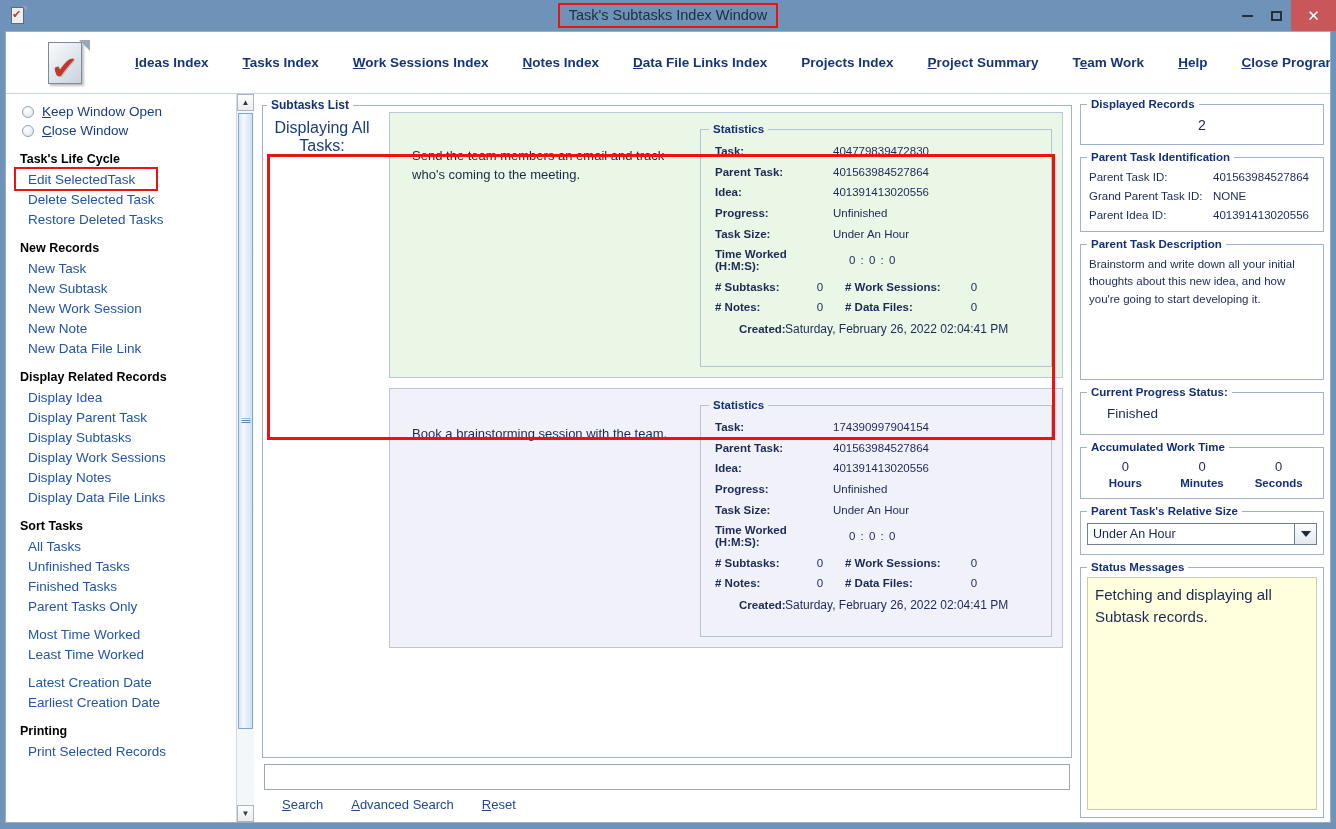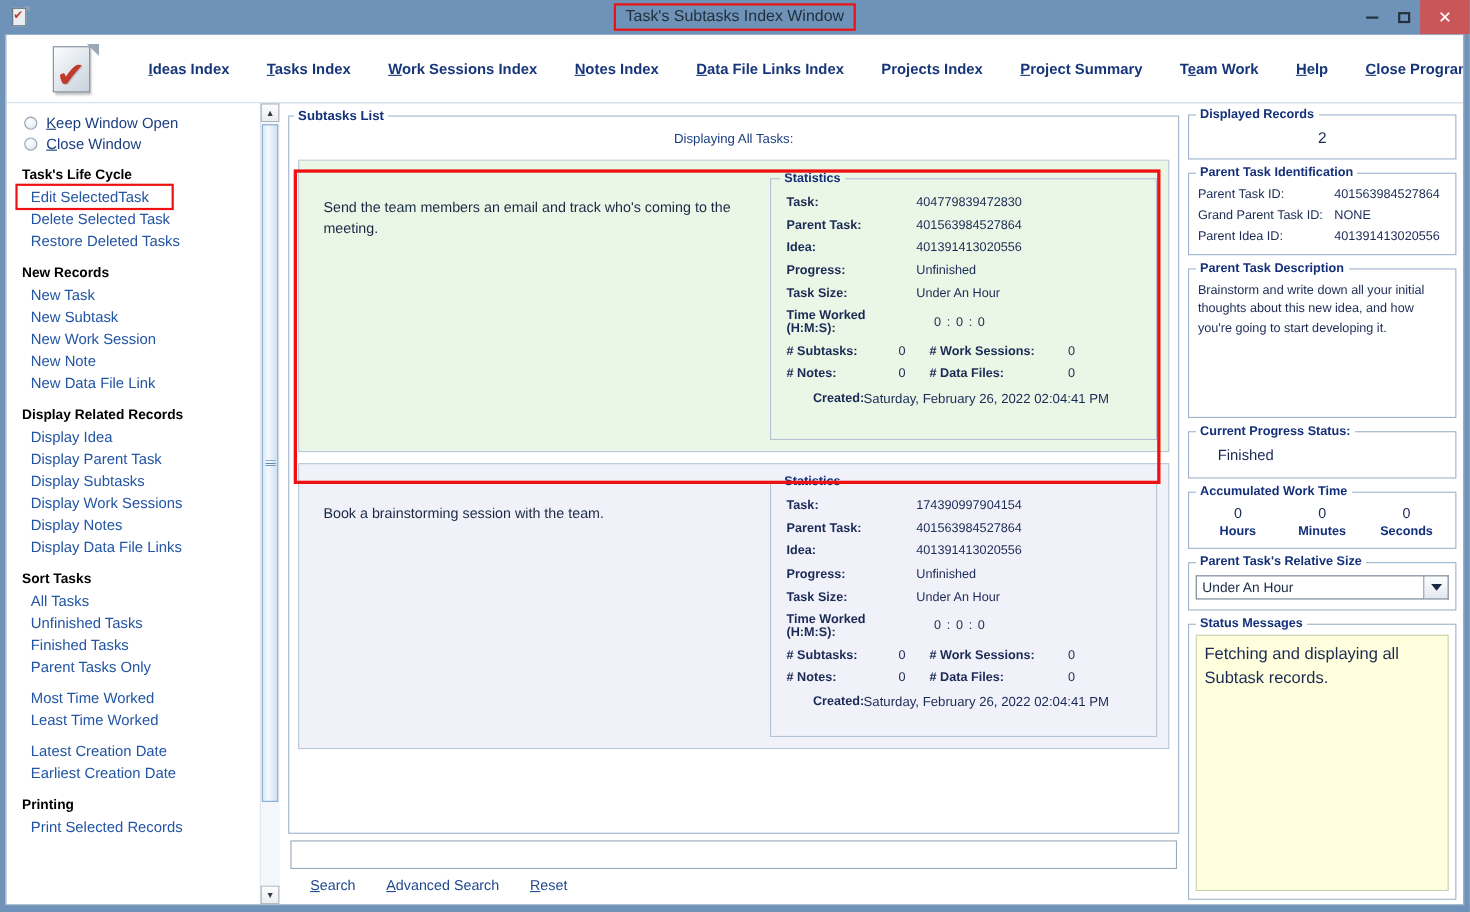--- a/index.html
+++ b/index.html
@@ -159,23 +159,23 @@
   
   .center { flex: 1 1 auto; min-width: 0; display: flex; flex-direction: column; padding: 4px 6px 4px 8px; }
   fieldset.panel {
     border: 1px solid #9db4cc; margin: 0; padding: 0;
     background: #ffffff; min-width: 0;
   }
   fieldset.panel > legend {
     font-size: 12px; font-weight: bold; color: #14307a;
     padding: 0 4px; margin-left: 4px;
   }
-  .subtasks-list { flex: 1 1 auto; display: flex; flex-direction: column; min-height: 0; overflow: hidden; }
+  .subtasks-list { flex: 1 1 auto; display: flex; flex-direction: row; min-height: 0; overflow: hidden; }
   .list-title {
-    text-align: center; font-size: 12px; color: #1a3d80;
+    text-align: center; font-size: 16px; color: #1a3d80;
     padding: 7px 0 12px 0;
   }
   .cards { flex: 1 1 auto; padding: 0 8px 8px 8px; overflow: hidden; }
 
   .card {
     border: 1px solid #b9c7d8; display: flex; position: relative;
     margin-bottom: 10px;
   }
   .card.green { background: #eaf6e6; height: 266px; }
   .card.lav   { background: #f1f1fa; height: 260px; }

